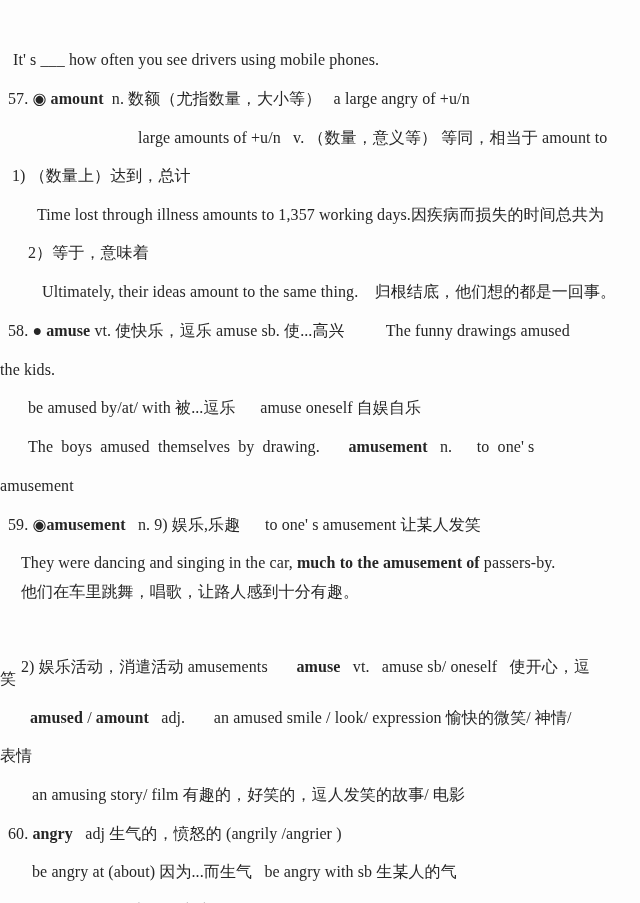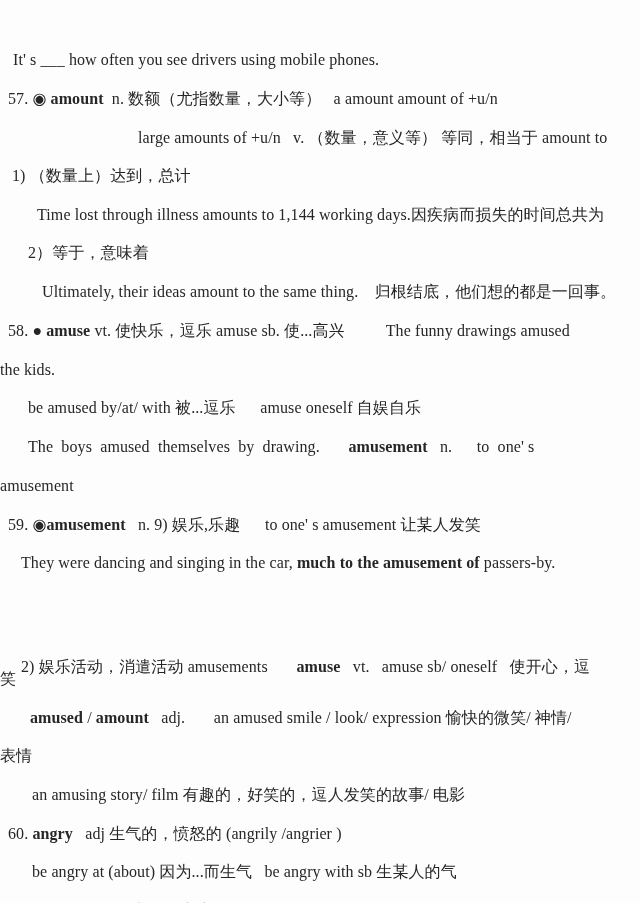--- a/index.html
+++ b/index.html
@@ -34,33 +34,34 @@
   }
   .line .b {
     font-weight: bold;
   }
 </style>
 </head>
 <body>
 
 <div class="page" style="background: rgb(253, 253, 253); color: rgb(38, 38, 38);">
     <div class="line" style="left: 13px; top: 9px;"><span class="">It' s ___ how often you see drivers using mobile phones.</span></div>
-    <div class="line" style="left: 8px; top: 48px;"><span class="">57. ◉ </span><span class="b">amount</span><span class="">  n. 数额（尤指数量，大小等）   a amount amount of +u/n</span></div>
+    <div class="line" style="left: 8px; top: 48px;"><span class="">57. ◉ </span><span class="b">amount</span><span class="">  n. 数额（尤指数量，大小等）   a large angry of +u/n</span></div>
     <div class="line" style="left: 138px; top: 87px;"><span class="">large amounts of +u/n   v. （数量，意义等） 等同，相当于 amount to</span></div>
     <div class="line" style="left: 12px; top: 125px;"><span class="">1) （数量上）达到，总计</span></div>
-    <div class="line" style="left: 37px; top: 164px;"><span class="">Time lost through illness amounts to 1,144 working days.因疾病而损失的时间总共为</span></div>
+    <div class="line" style="left: 37px; top: 164px;"><span class="">Time lost through illness amounts to 1,357 working days.因疾病而损失的时间总共为</span></div>
     <div class="line" style="left: 28px; top: 202px; text-align: center;"><span class="">2）等于，意味着</span></div>
     <div class="line" style="left: 42px; top: 241px;"><span class="">Ultimately, their ideas amount to the same thing.    归根结底，他们想的都是一回事。</span></div>
     <div class="line" style="left: 8px; top: 280px;"><span class="">58. ● </span><span class="b">amuse</span><span class=""> vt. 使快乐，逗乐 amuse sb. 使...高兴          The funny drawings amused</span></div>
     <div class="line" style="left: 0px; top: 319px;"><span class="">the kids.</span></div>
     <div class="line" style="left: 28px; top: 396px;"><span class="">The  boys  amused  themselves  by  drawing.       </span><span class="b">amusement</span><span class="">   n.      to  one' s</span></div>
     <div class="line" style="left: 28px; top: 357px;"><span class="">be amused by/at/ with 被...逗乐      amuse oneself 自娱自乐</span></div>
     <div class="line" style="left: 0px; top: 435px;"><span class="">amusement</span></div>
     <div class="line" style="left: 8px; top: 474px;"><span class="">59. ◉</span><span class="b">amusement</span><span class="">   n. 9) 娱乐,乐趣      to one' s amusement 让某人发笑</span></div>
     <div class="line" style="left: 21px; top: 512px;"><span class="">They were dancing and singing in the car, </span><span class="b">much to the amusement of</span><span class=""> passers-by.</span></div>
+    <div class="line" style="left: 21px; top: 541px;"><span class="">他们在车里跳舞，唱歌，让路人感到十分有趣。</span></div>
     <div class="line" style="left: 21px; top: 616px;"><span class="">2) 娱乐活动，消遣活动 amusements       </span><span class="b">amuse</span><span class="">   vt.   amuse sb/ oneself   使开心，逗</span></div>
     <div class="line" style="left: 0px; top: 628px;"><span class="">笑</span></div>
     <div class="line" style="left: 30px; top: 667px;"><span class="b">amused</span><span class=""> / </span><span class="b">amount</span><span class="">   adj.       an amused smile / look/ expression 愉快的微笑/ 神情/</span></div>
     <div class="line" style="left: 0px; top: 705px;"><span class="">表情</span></div>
     <div class="line" style="left: 32px; top: 744px;"><span class="">an amusing story/ film 有趣的，好笑的，逗人发笑的故事/ 电影</span></div>
     <div class="line" style="left: 8px; top: 783px;"><span class="">60. </span><span class="b">angry</span><span class="">   adj 生气的，愤怒的 (angrily /angrier )</span></div>
     <div class="line" style="left: 32px; top: 821px;"><span class="">be angry at (about) 因为...而生气   be angry with sb 生某人的气</span></div>
     <div class="line" style="left: 8px; top: 860px;"><span class="">61. </span><span class="b">announce</span><span class="">   vt. 宣布，宣告，公布</span></div>
   </div>
 

